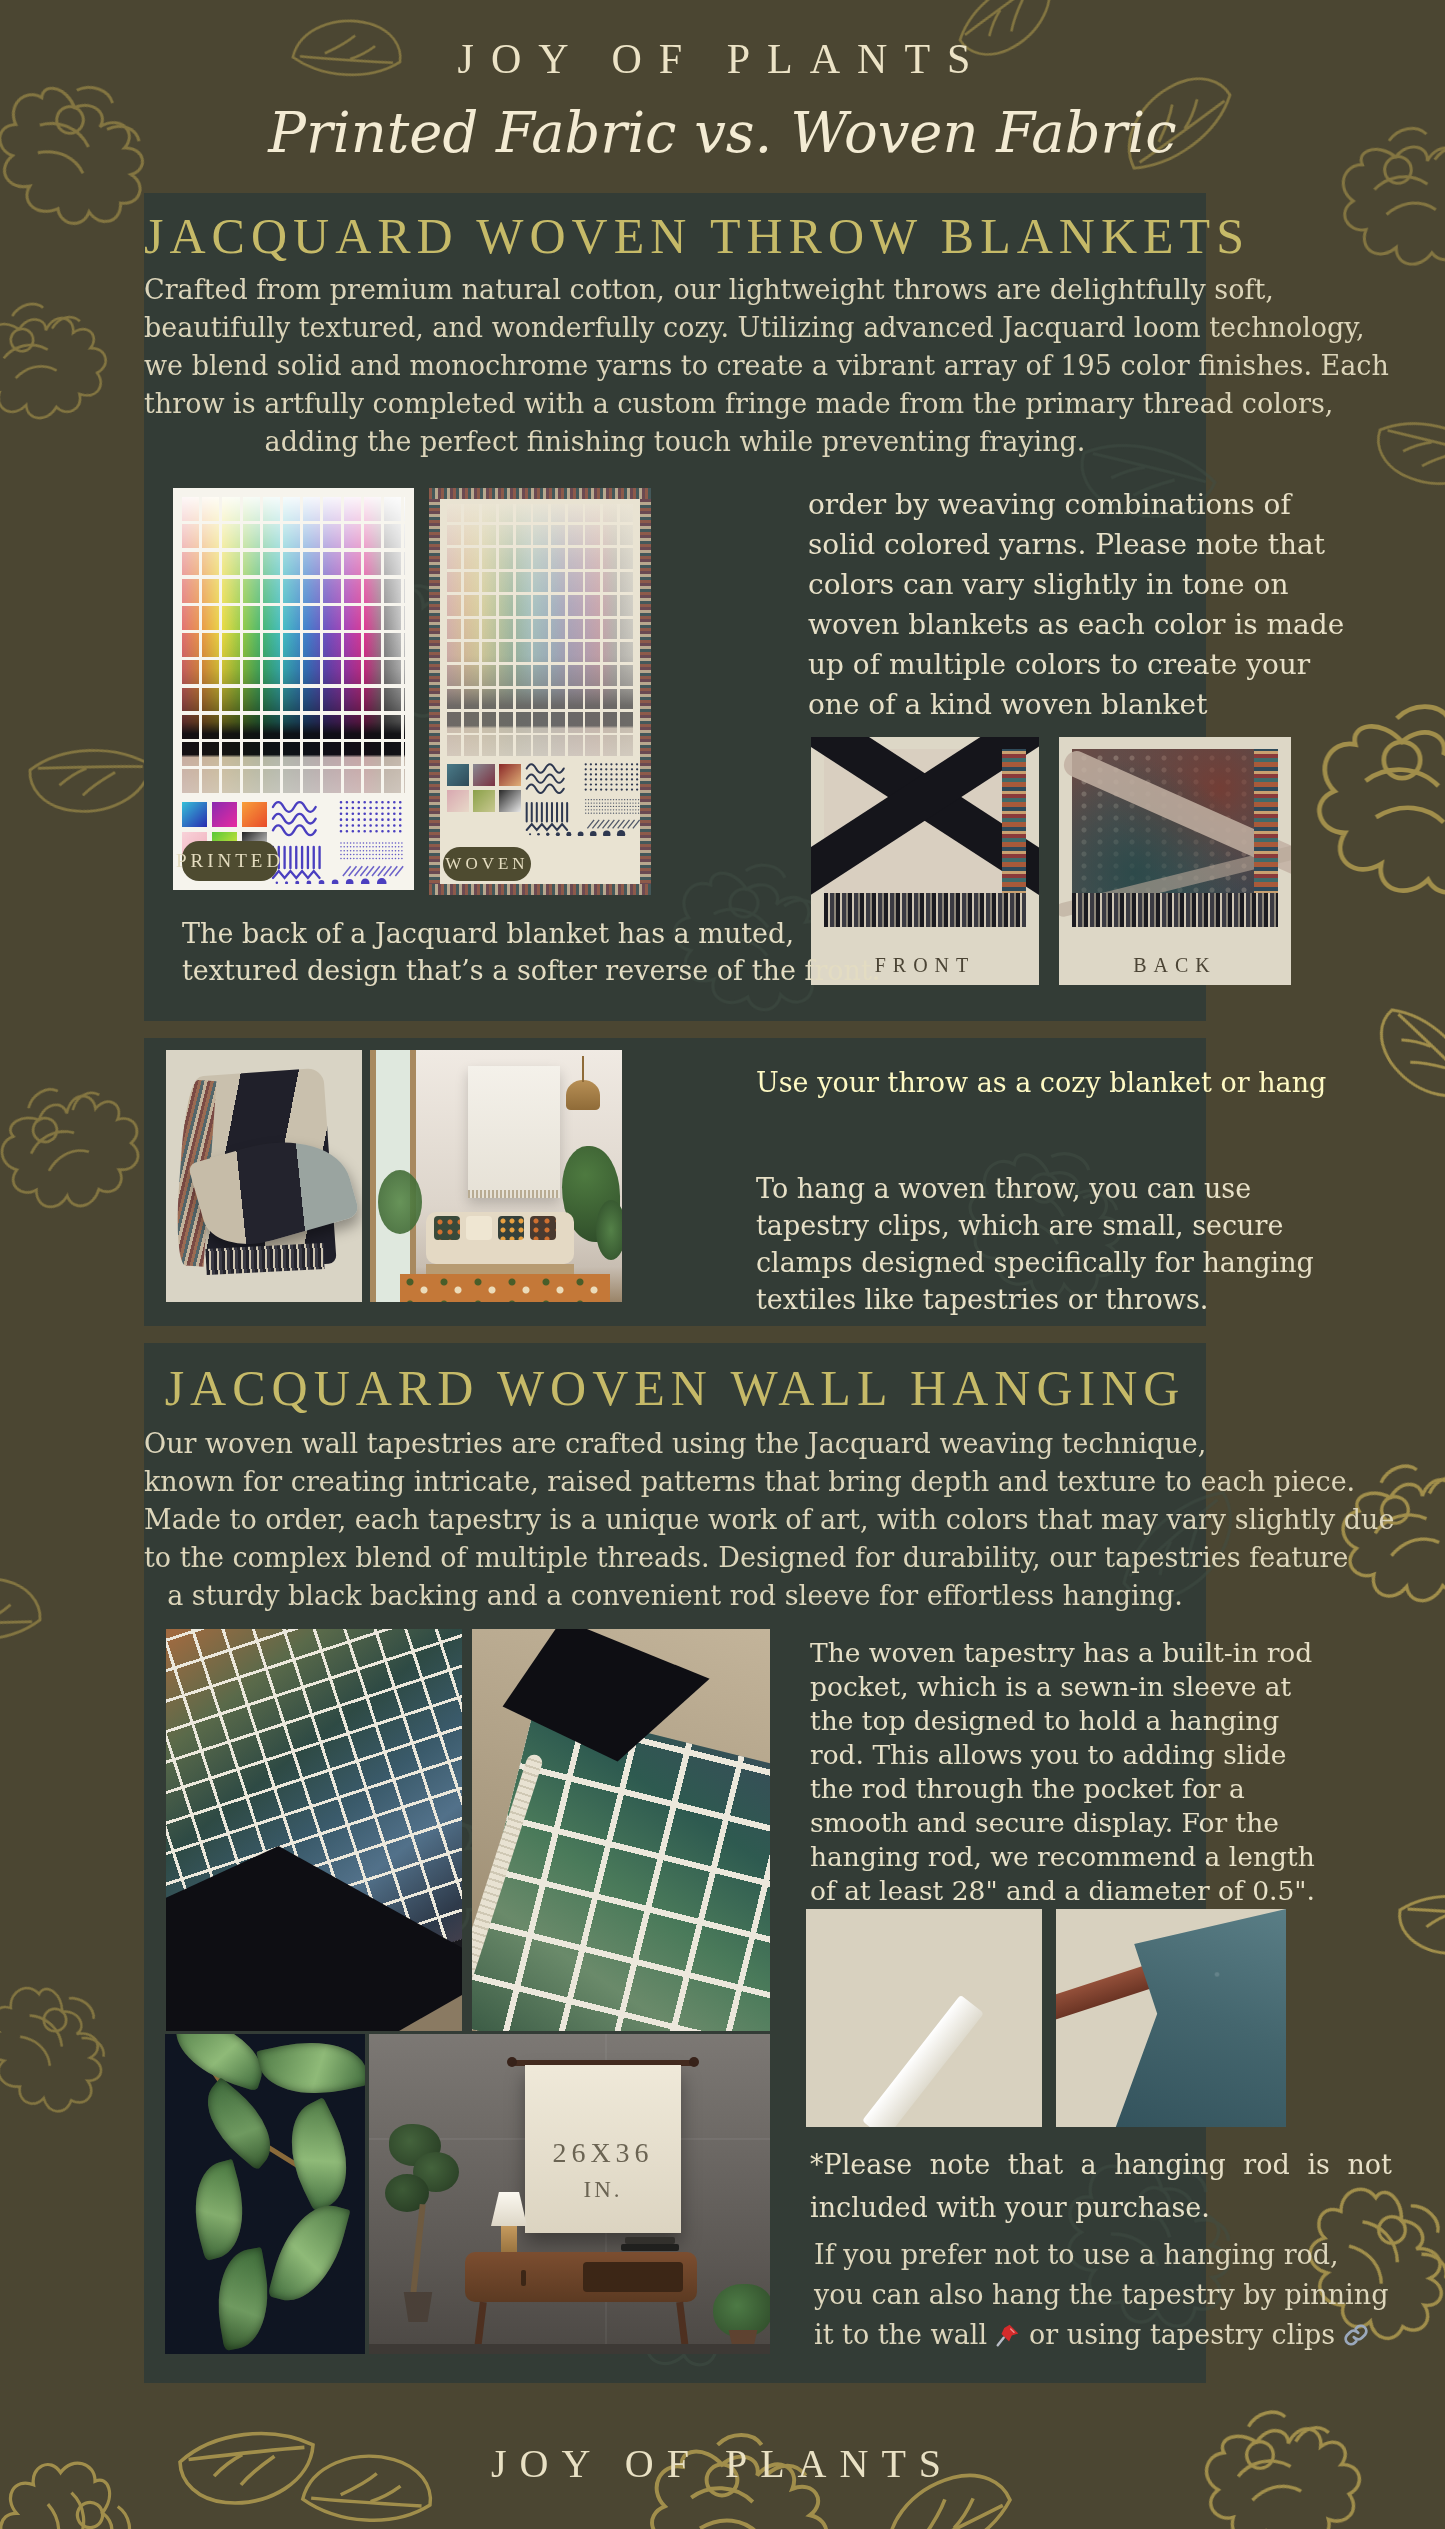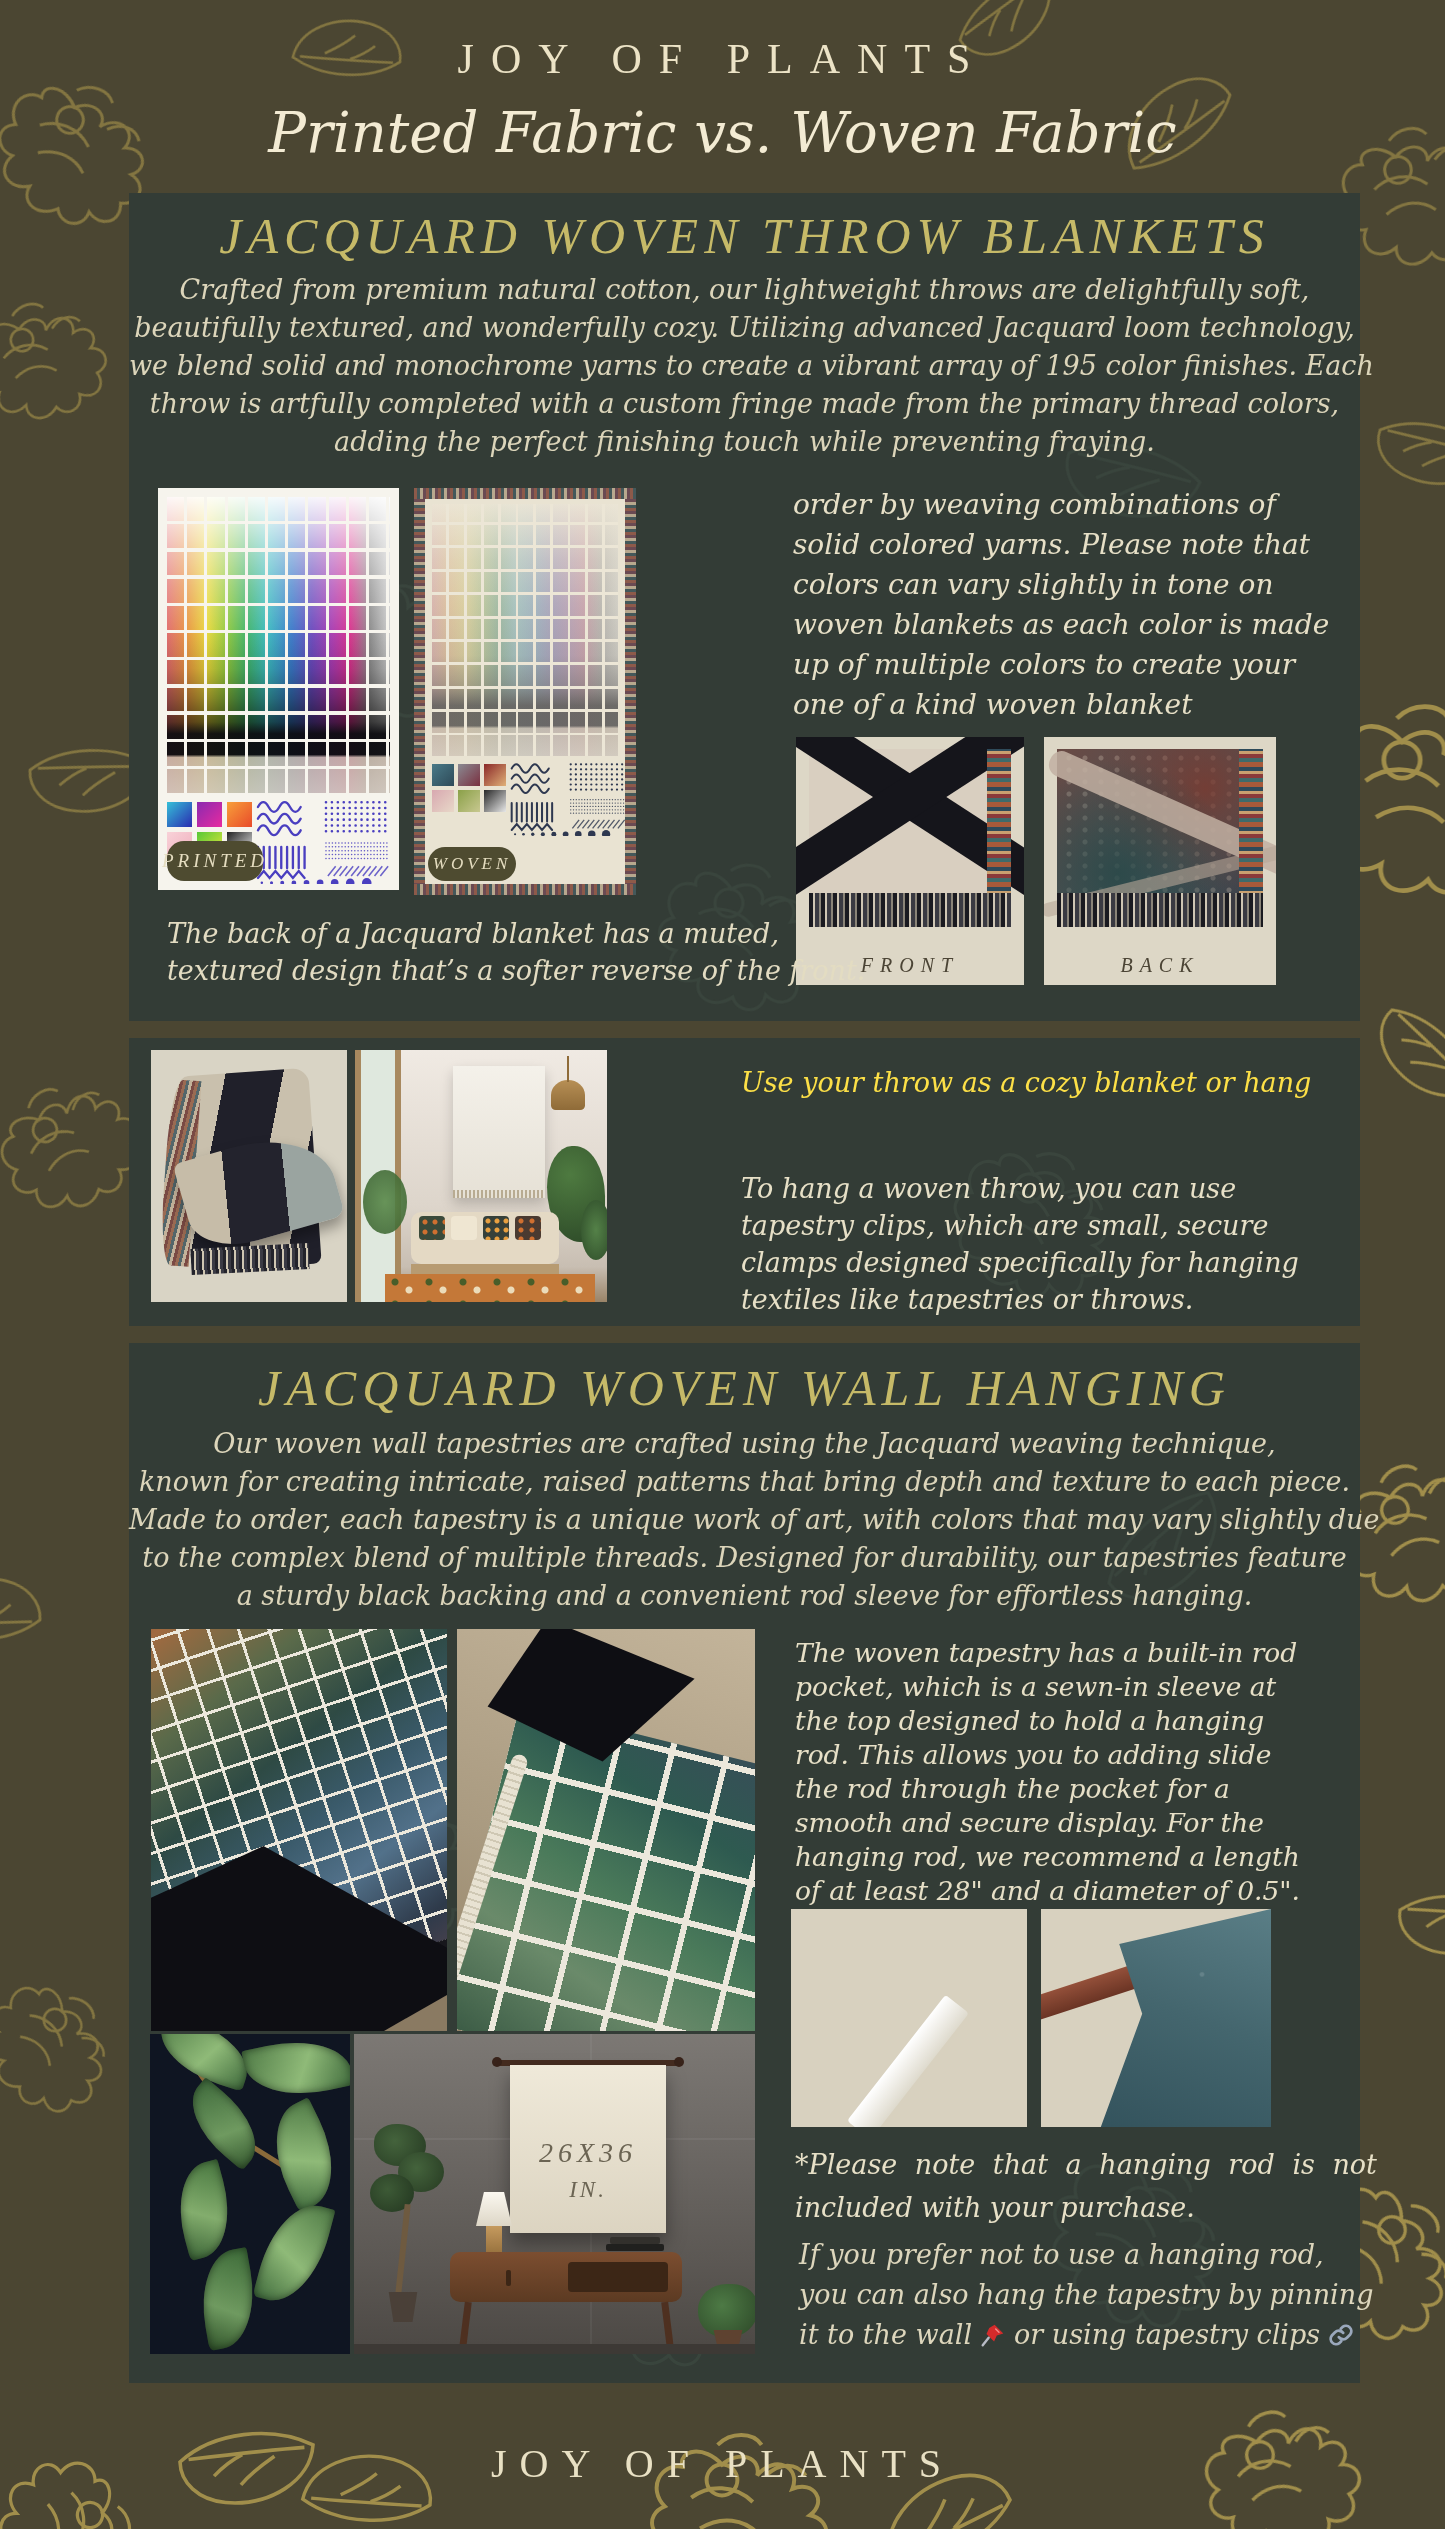--- a/index.html
+++ b/index.html
@@ -1,19 +1,19 @@
 <!DOCTYPE html>
 <html><head>
 <meta charset="utf-8">
 <style>
   html,body{margin:0;padding:0;background:#2b2a20;}
   .page{position:relative;width:1445px;height:2529px;background:#4b4632;overflow:hidden;
         font-family:"DejaVu Serif", serif;}
   svg.bgart{position:absolute;left:0;top:0;pointer-events:none;}
-  .panel{position:absolute;left:129px;width:1231px;background:#333c36;font-style:italic;}
+  .panel{position:absolute;left:144px;width:1062px;background:#333c36;}
   .panel svg.panelart{position:absolute;left:0;top:0;pointer-events:none;}
   #panel1{top:193px;height:828px;}
   #panel2{top:1038px;height:288px;}
   #panel3{top:1343px;height:1040px;}
 
   .brand-top{position:absolute;top:38px;left:0;right:0;text-align:center;color:#ece3c6;
     font-family:"Liberation Serif",serif;font-size:42px;letter-spacing:17px;line-height:1;}
   .subtitle{position:absolute;top:98px;left:0;right:0;text-align:center;color:#f3ebd3;
     font-family:"DejaVu Serif",serif;font-style:italic;font-size:56px;line-height:1.25;}
   .sec-title{position:absolute;left:0;right:0;text-align:center;color:#c6ba68;
@@ -347,21 +347,21 @@
       <div class="sofa" style="left:56px;top:162px;width:148px;height:52px;">
         <div class="pillow" style="left:8px;top:4px;background:radial-gradient(circle at 6px 6px, #d07030 2px, #3a4a3a 3px);background-size:10px 10px;"></div>
         <div class="pillow" style="left:40px;top:4px;background:#efe6d2;"></div>
         <div class="pillow" style="left:72px;top:4px;background:radial-gradient(circle at 5px 5px, #e8a040 2px, #35403a 3px);background-size:9px 9px;"></div>
         <div class="pillow" style="left:104px;top:4px;background:radial-gradient(circle at 6px 5px, #d07030 2px, #4a3a30 3px);background-size:11px 9px;"></div>
         <div class="abs" style="left:0;right:0;bottom:-10px;height:10px;background:#b79b72;"></div>
       </div>
       <div class="rug" style="left:30px;bottom:0;width:210px;height:28px;"></div>
     </div>
 
-    <div class="leftlines" style="left:612px;top:26px;color:#fde047;font-size:27px;line-height:37px;">
+    <div class="leftlines" style="left:612px;top:26px;color:#fef9c3;font-size:27px;line-height:37px;">
         <div>Use your throw as a cozy blanket or hang</div>
       </div>
     <div class="leftlines" style="left:612px;top:132px;color:#e7e0c7;font-size:27px;line-height:37px;">
         <div>To hang a woven throw, you can use</div>
         <div>tapestry clips, which are small, secure</div>
         <div>clamps designed specifically for hanging</div>
         <div>textiles like tapestries or throws.</div>
       </div>
   </div>
 

